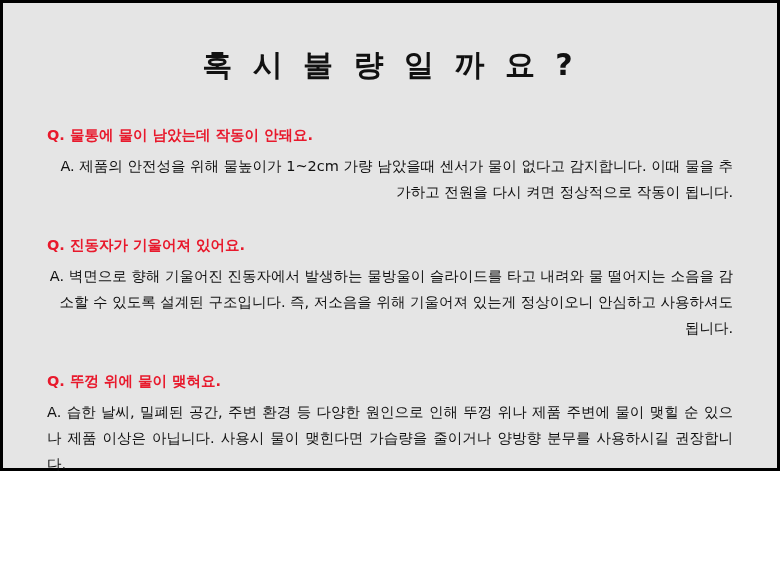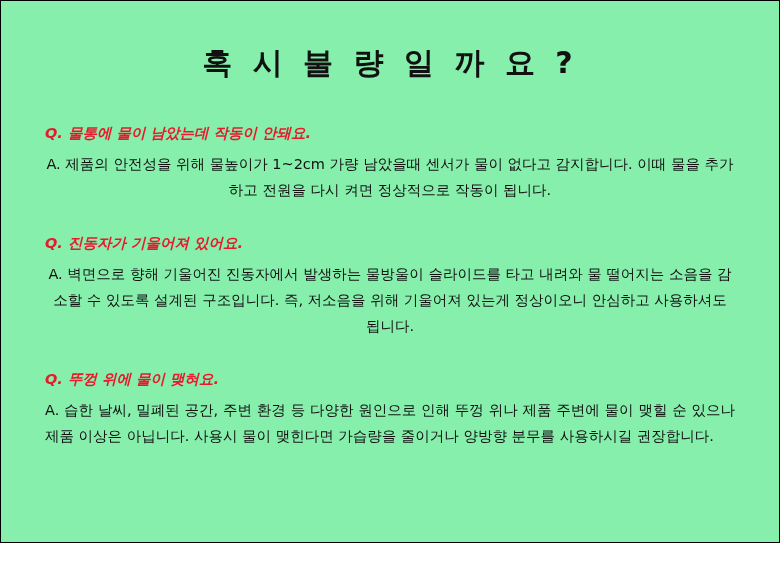--- a/index.html
+++ b/index.html
@@ -10,24 +10,24 @@
     width: 780px;
     height: 571px;
     background: #ffffff;
     font-family: "DejaVu Sans", "Liberation Sans", sans-serif;
     color: #1a1a1a;
     overflow: hidden;
   }
   .page {
     position: relative;
     width: 780px;
-    height: 543px;
+    height: 471px;
     box-sizing: border-box;
-    border: 1px solid #000000;
-    background: #86efac;
+    border: 3px solid #000000;
+    background: #e5e5e5;
   }
   .title {
     text-align: center;
     font-size: 30px;
     font-weight: bold;
     letter-spacing: 5px;
     color: #111111;
     margin: 44px 0 0 0;
     padding: 0;
     line-height: 1.2;
@@ -41,32 +41,31 @@
   }
   .qa-block:last-child {
     margin-bottom: 0;
   }
   .question {
     color: #e8192c;
     font-weight: bold;
     font-size: 14.5px;
     line-height: 1.5;
     margin: 0 0 7px 0;
-    font-style: italic;
   }
   .answer {
     color: #111111;
     font-size: 14.5px;
     line-height: 1.78;
     margin: 0;
     text-align: justify;
     text-justify: inter-character;
   }
   .answer.nojustify {
-    text-align: center;
+    text-align: right;
   }
 </style>
 </head>
 <body>
 
 <div class="page">
 
   <h1 class="title">혹 시   불 량 일 까 요 ?</h1>
 
   <div class="content">

